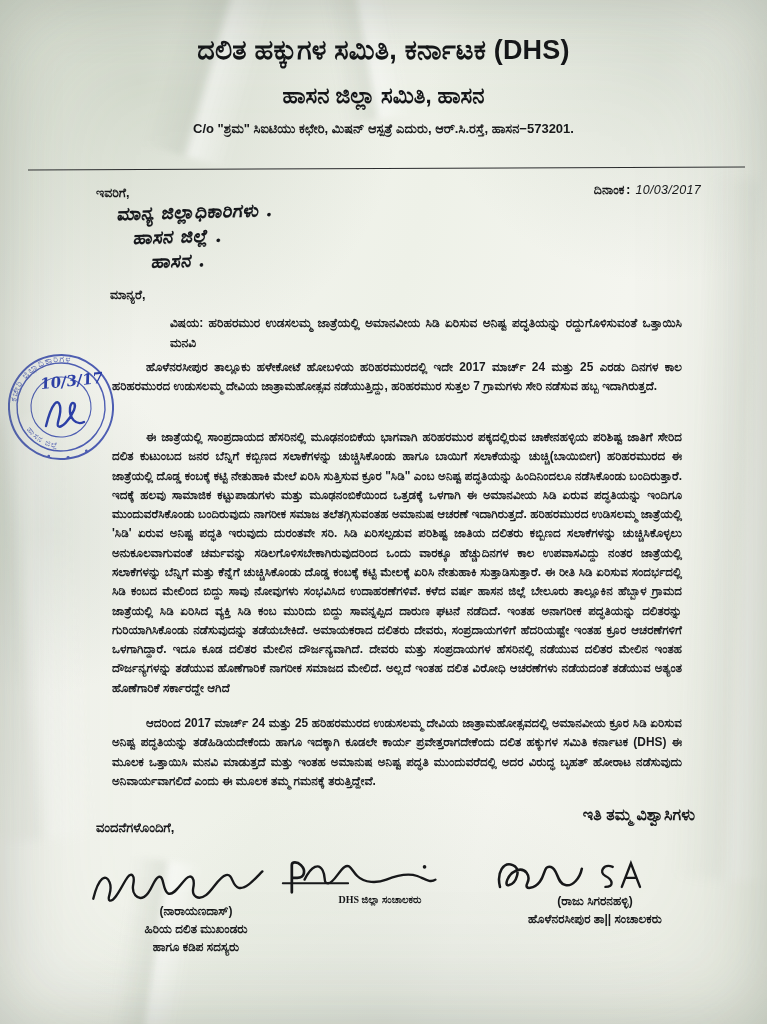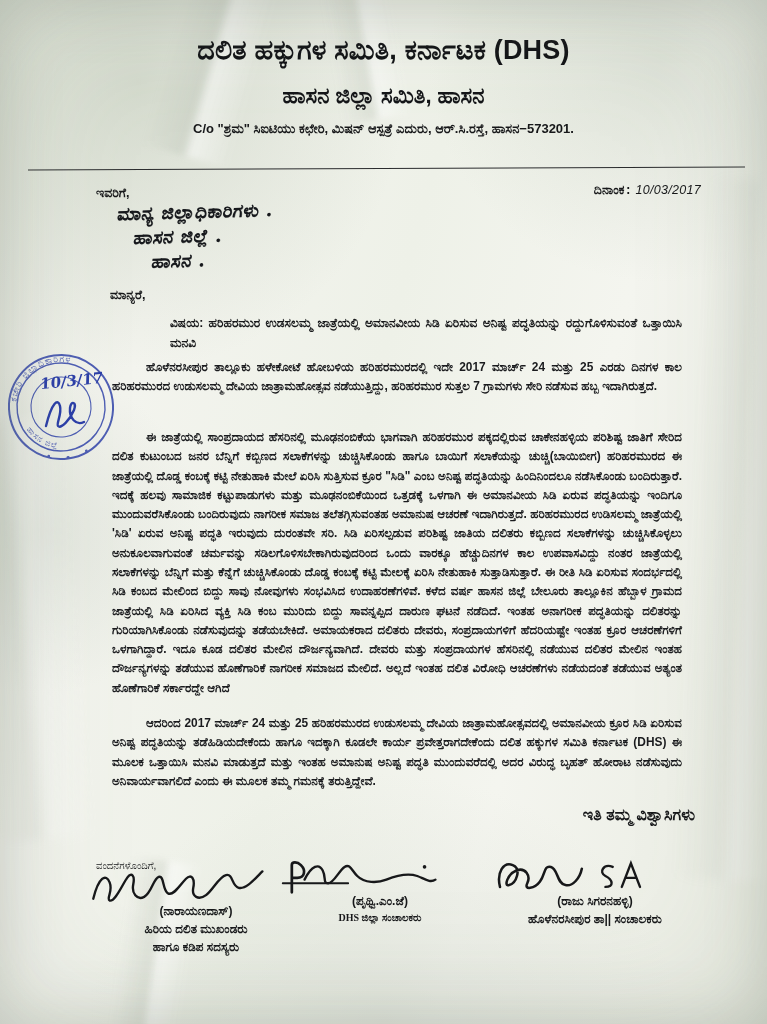--- a/index.html
+++ b/index.html
@@ -152,23 +152,22 @@
     color: #1a1b1e;
   }
   #para1 { top: 358px; }
   #para2 { top: 428px; }
   #para3 { top: 714px; }
 
   
   #regards {
     position: absolute;
     left: 96px; top: 820px;
-    font-size: 10px;
-    font-weight: normal;
-    margin-top: 40px;
+    font-size: 13px;
+    font-weight: bold;
   }
   #yours {
     position: absolute;
     right: 72px; top: 806px;
     font-size: 16px;
     font-weight: bold;
   }
 
   
   .sigblock {
@@ -294,21 +293,20 @@
     <span class="sig-role">ಹಾಗೂ ಕಡಿಪ ಸದಸ್ಯರು</span>
   </div>
 
   <div class="sigblock" id="sig-mid">
     <svg class="scribble" viewBox="0 0 200 44">
       <path d="M24,40 L24,10 C24,6 30,6 34,10 C40,16 38,24 30,24 L24,24" fill="none" stroke="#17181a" stroke-width="3" stroke-linecap="round"></path>
       <path d="M14,30 L86,30" fill="none" stroke="#17181a" stroke-width="2" stroke-linecap="round"></path>
       <path d="M38,26 C46,10 54,8 58,16 C62,24 58,30 64,30 C70,30 76,16 82,12 C88,8 90,16 96,22 C104,30 118,30 128,26 C138,22 150,18 162,22 C170,25 176,30 182,26" fill="none" stroke="#17181a" stroke-width="2.6" stroke-linecap="round" stroke-linejoin="round"></path>
       <circle cx="170" cy="12" r="2" fill="#17181a"></circle>
     </svg>
-    <span class="sig-name">(ಪೃಥ್ವಿ.ಎಂ.ಜೆ)</span>
     <span class="sig-role">DHS ಜಿಲ್ಲಾ ಸಂಚಾಲಕರು</span>
   </div>
 
   <div class="sigblock" id="sig-right">
     <svg class="scribble" viewBox="0 0 200 44">
       <path d="M22,34 C18,18 26,6 36,10 C46,14 40,30 32,32 C26,34 30,20 40,16 C50,12 56,22 52,30 C48,38 60,36 66,28 C72,20 70,10 78,12 C86,14 84,30 94,32 C102,34 110,24 112,14" fill="none" stroke="#17181a" stroke-width="2.8" stroke-linecap="round" stroke-linejoin="round"></path>
       <path d="M146,12 C136,8 130,18 138,22 C146,26 148,34 138,34" fill="none" stroke="#17181a" stroke-width="2.6" stroke-linecap="round"></path>
       <path d="M156,34 L166,8 L176,34 M160,24 L172,24" fill="none" stroke="#17181a" stroke-width="2.6" stroke-linecap="round"></path>
     </svg>
     <span class="sig-name">(ರಾಜು ಸಿಗರನಹಳ್ಳಿ)</span>

